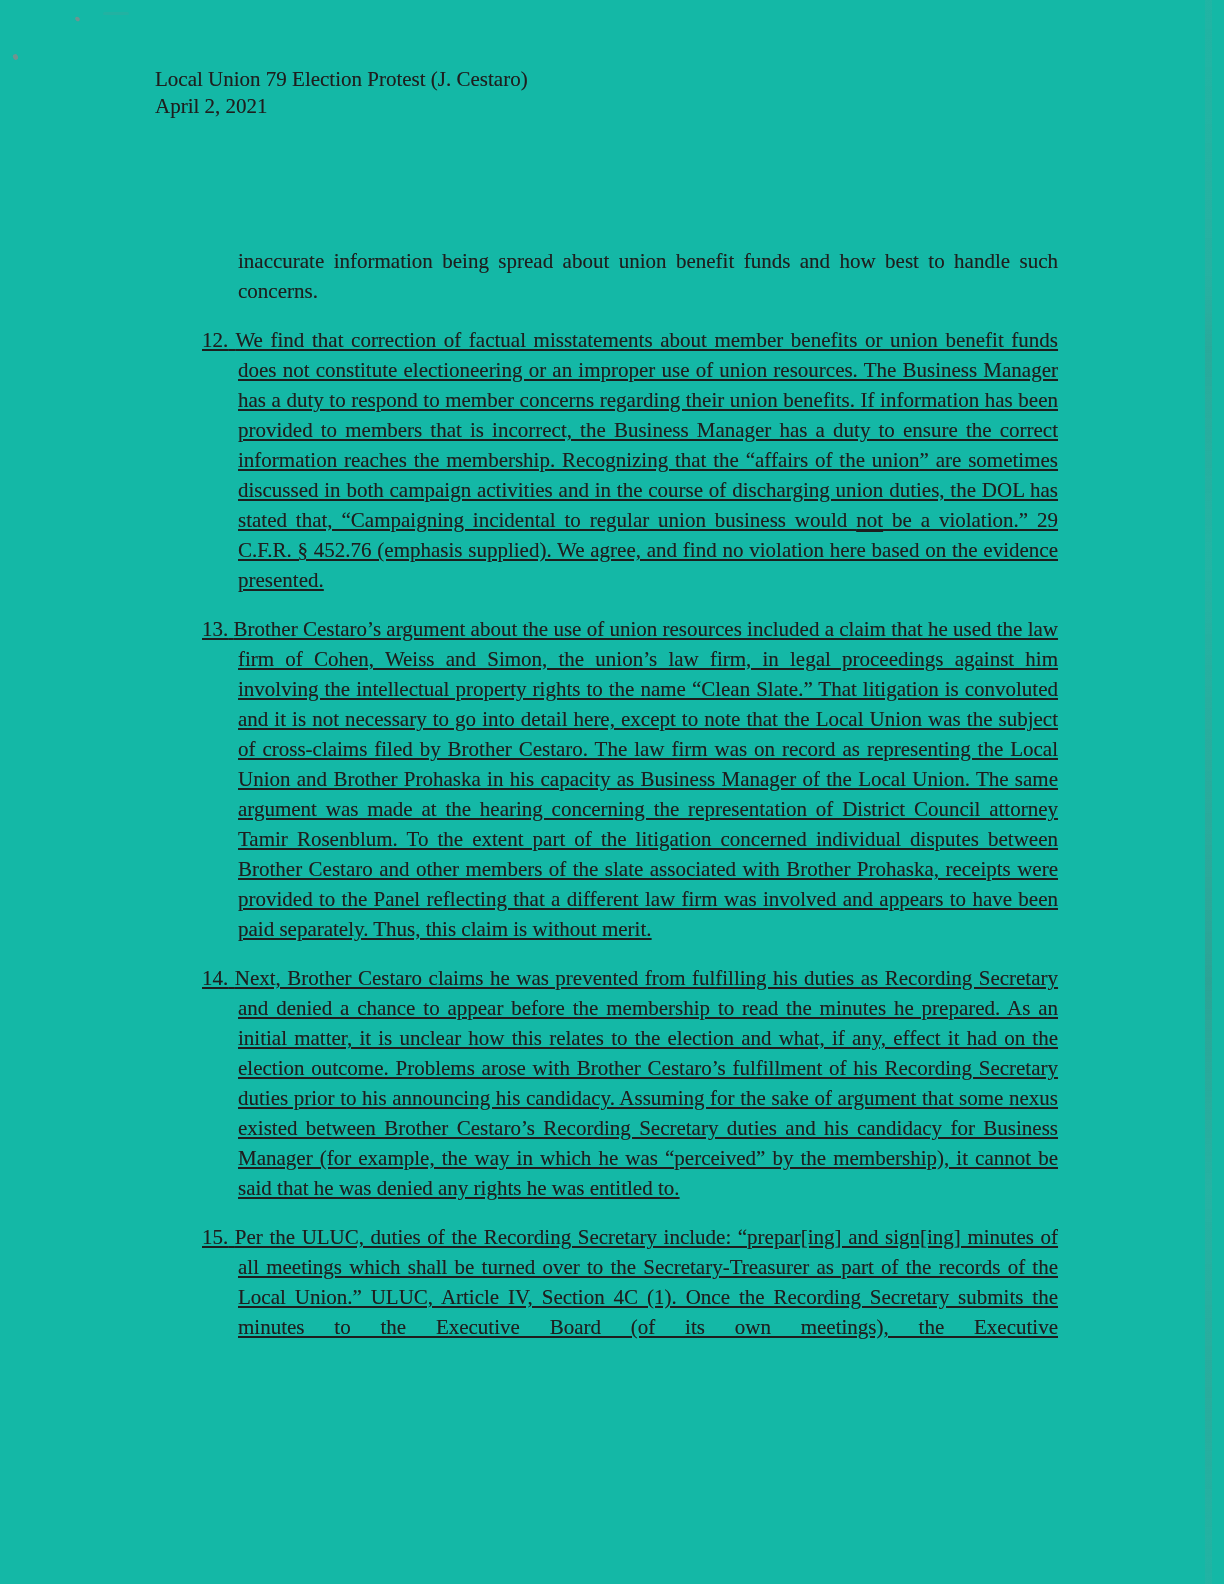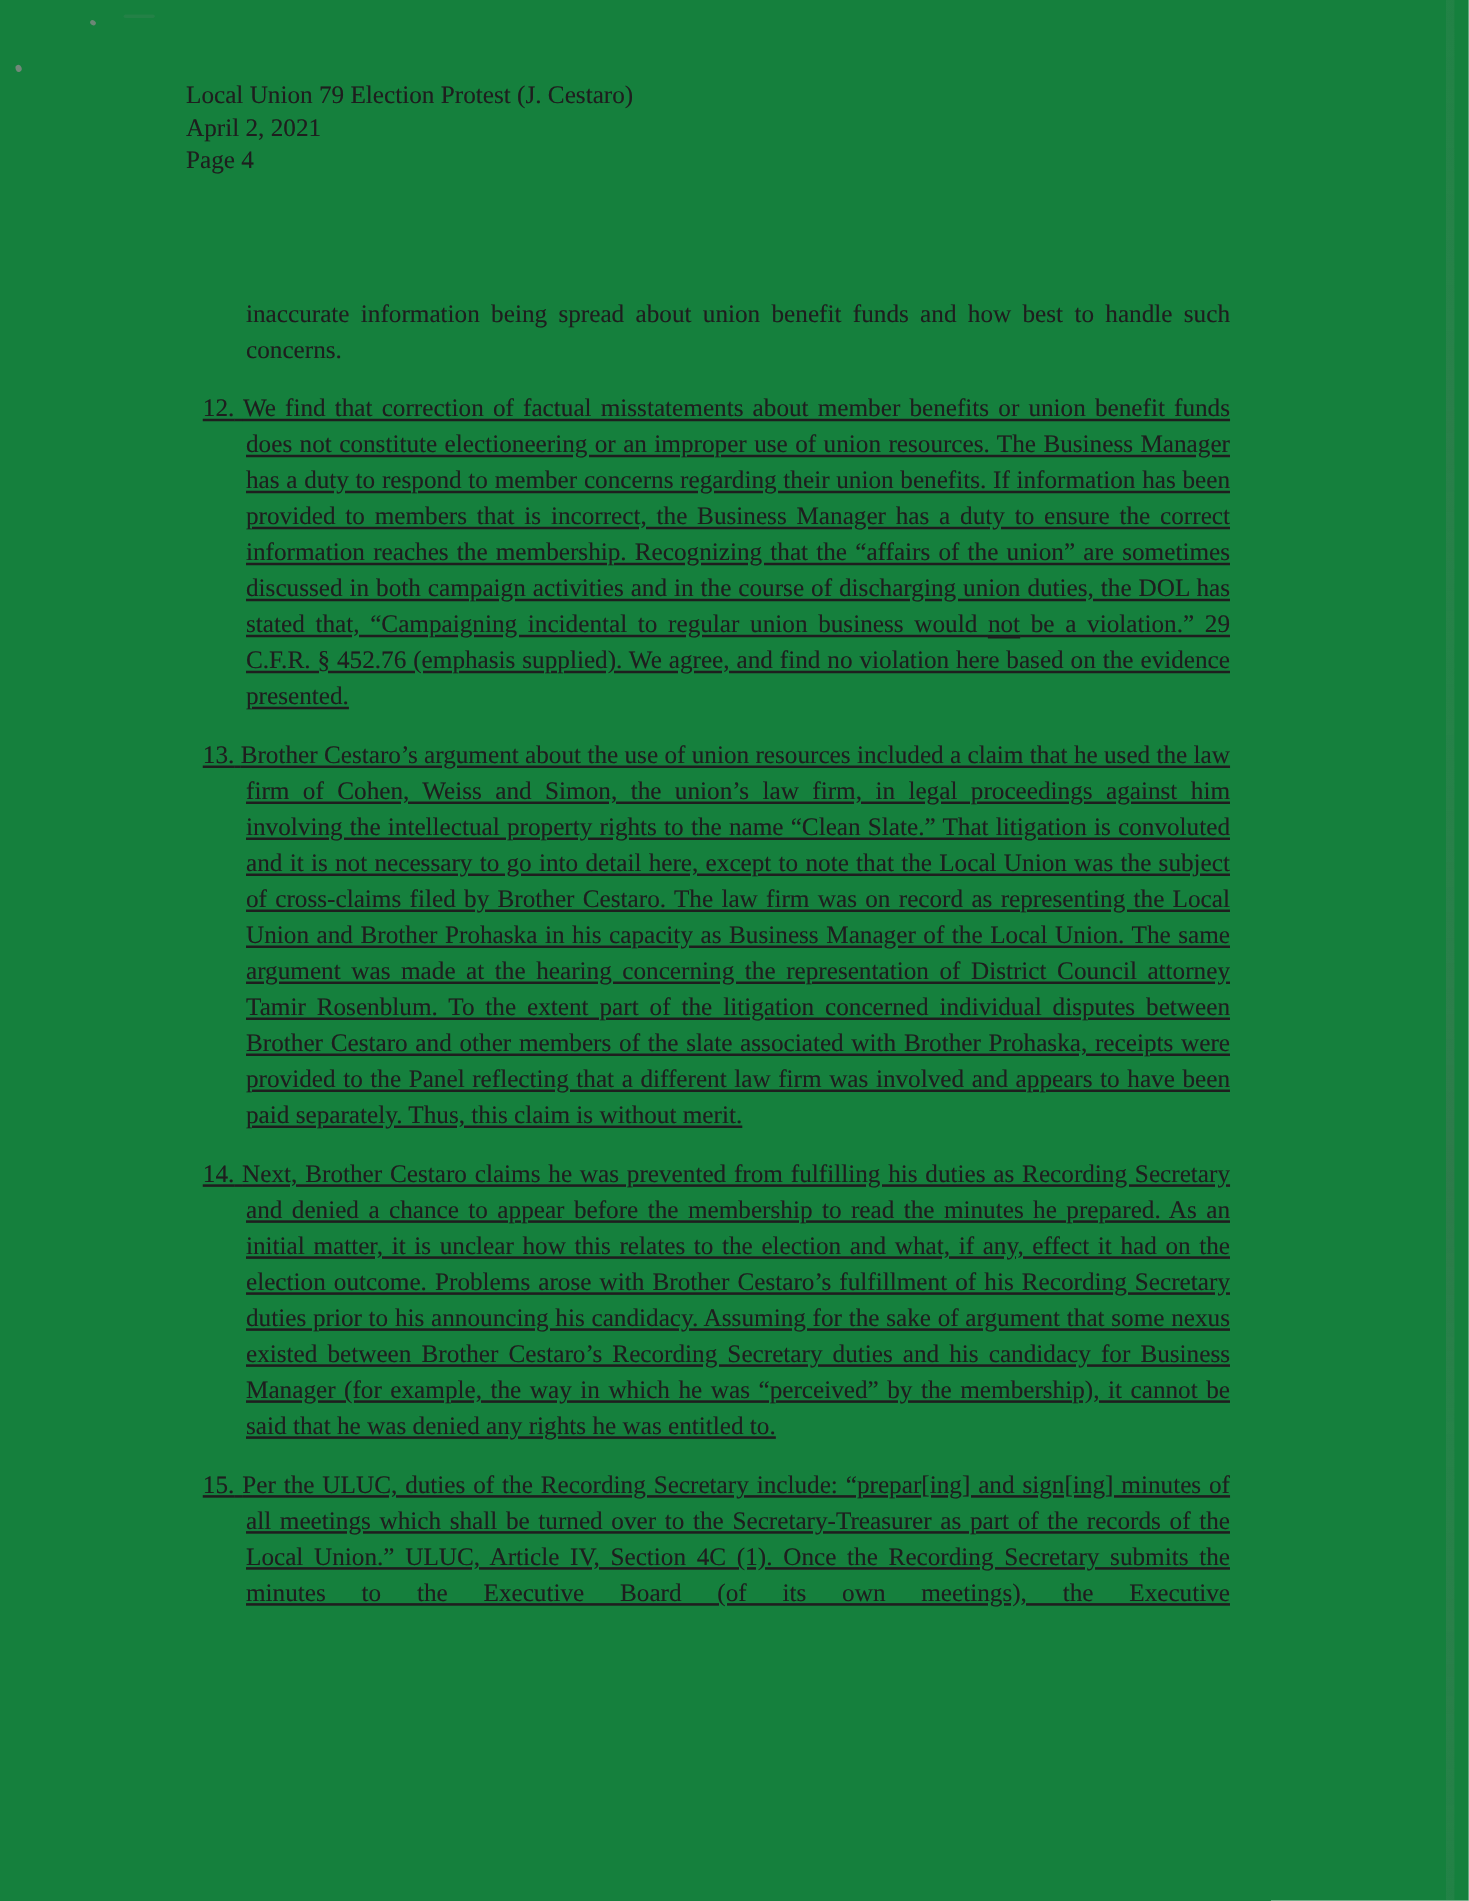--- a/index.html
+++ b/index.html
@@ -1,39 +1,39 @@
 <!DOCTYPE html>
 <html><head>
 <meta charset="utf-8">
 <style>
   html, body { margin: 0; padding: 0; background: #ffffff; }
   .page {
     position: relative;
     width: 1224px;
     height: 1584px;
-    background: #15803d;
+    background: #14b8a6;
     font-family: "Liberation Serif", "DejaVu Serif", serif;
     color: #1e1e1e;
     overflow: hidden;
   }
   
   .page * { text-shadow: 0 0 0.5px rgba(40,40,40,0.45); }
 
   header.doc-header {
     position: absolute;
     left: 155px;
     top: 66px;
     font-size: 21px;
     line-height: 27px;
     white-space: nowrap;
   }
 
   main.doc-body {
     position: absolute;
-    left: 169px;
+    left: 202px;
     top: 246px;
     width: 856px;
     font-size: 21px;
     line-height: 30px;
     text-align: justify;
   }
   main.doc-body p {
     margin: 0 0 19px 0;
     padding-left: 36px;
   }
@@ -77,21 +77,20 @@
 <div class="page">
 
   <div class="speckle s1"></div>
   <div class="speckle s2"></div>
   <div class="speckle s3"></div>
   <div class="edge-strip"></div>
 
   <header class="doc-header">
     <div>Local Union 79 Election Protest (J. Cestaro)</div>
     <div>April 2, 2021</div>
-    <div>Page 4</div>
   </header>
 
   <main class="doc-body">
 
     <p>inaccurate information being spread about union benefit funds and how best to handle such concerns.</p>
 
     <p class="numbered"><span>12.</span> <span>We find that correction of factual misstatements about member benefits or union benefit funds does not constitute electioneering or an improper use of union resources.  The Business Manager has a duty to respond to member concerns regarding their union benefits.  If information has been provided to members that is incorrect, the Business Manager has a duty to ensure the correct information reaches the membership.  Recognizing that the “affairs of the union” are sometimes discussed in both campaign activities and in the course of discharging union duties, the DOL has stated that, “Campaigning incidental to regular union business would </span><span class="ul">not</span><span> be a violation.”  29 C.F.R. § 452.76 (emphasis supplied).  We agree, and find no violation here based on the evidence presented.</span></p>
 
     <p class="numbered"><span>13.</span> <span>Brother Cestaro’s argument about the use of union resources included a claim that he used the law firm of Cohen, Weiss and Simon, the union’s law firm, in legal proceedings against him involving the intellectual property rights to the name “Clean Slate.”  That litigation is convoluted and it is not necessary to go into detail here, except to note that the Local Union was the subject of cross-claims filed by Brother Cestaro.  The law firm was on record as representing the Local Union and Brother Prohaska in his capacity as Business Manager of the Local Union.  The same argument was made at the hearing concerning the representation of District Council attorney Tamir Rosenblum.  To the extent part of the litigation concerned individual disputes between Brother Cestaro and other members of the slate associated with Brother Prohaska, receipts were provided to the Panel reflecting that a different law firm was involved and appears to have been paid separately.  Thus, this claim is without merit.</span></p>
 

